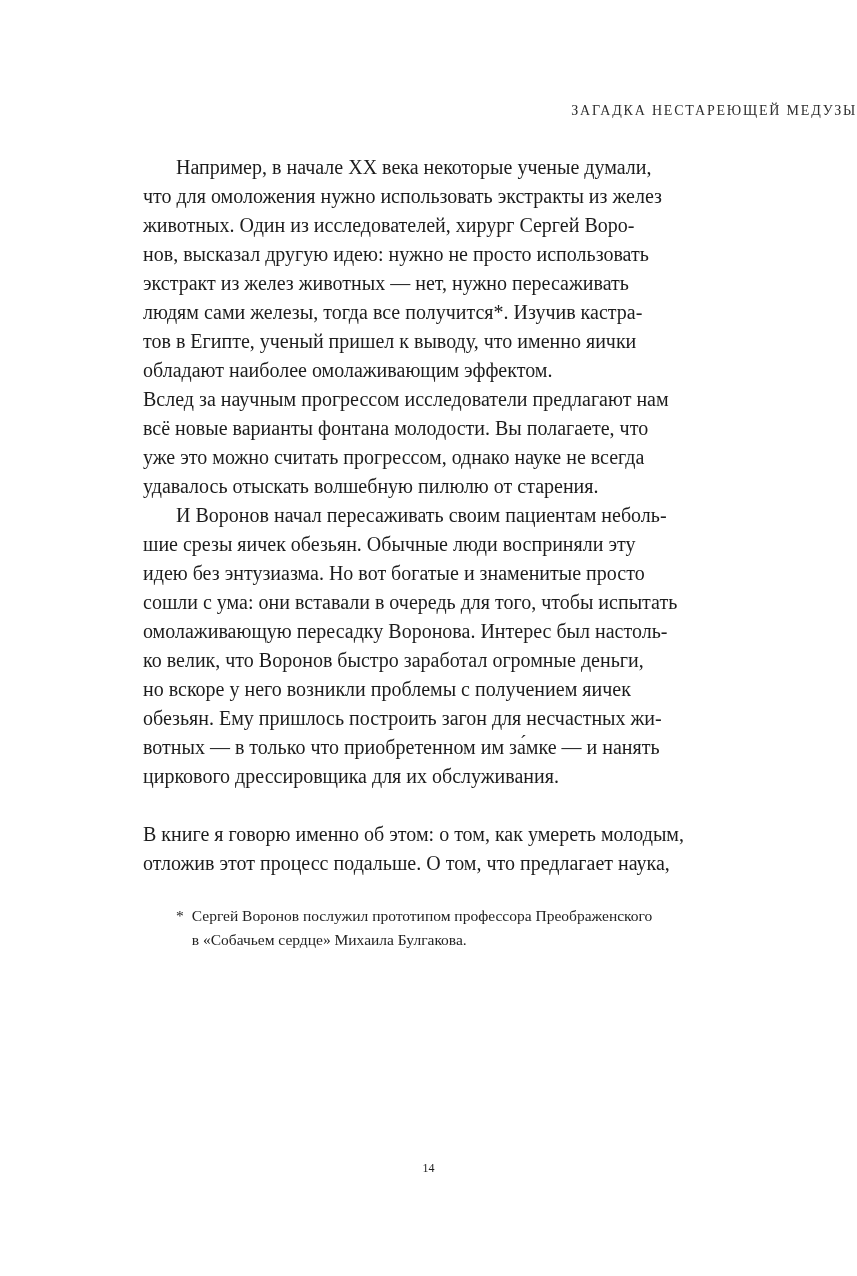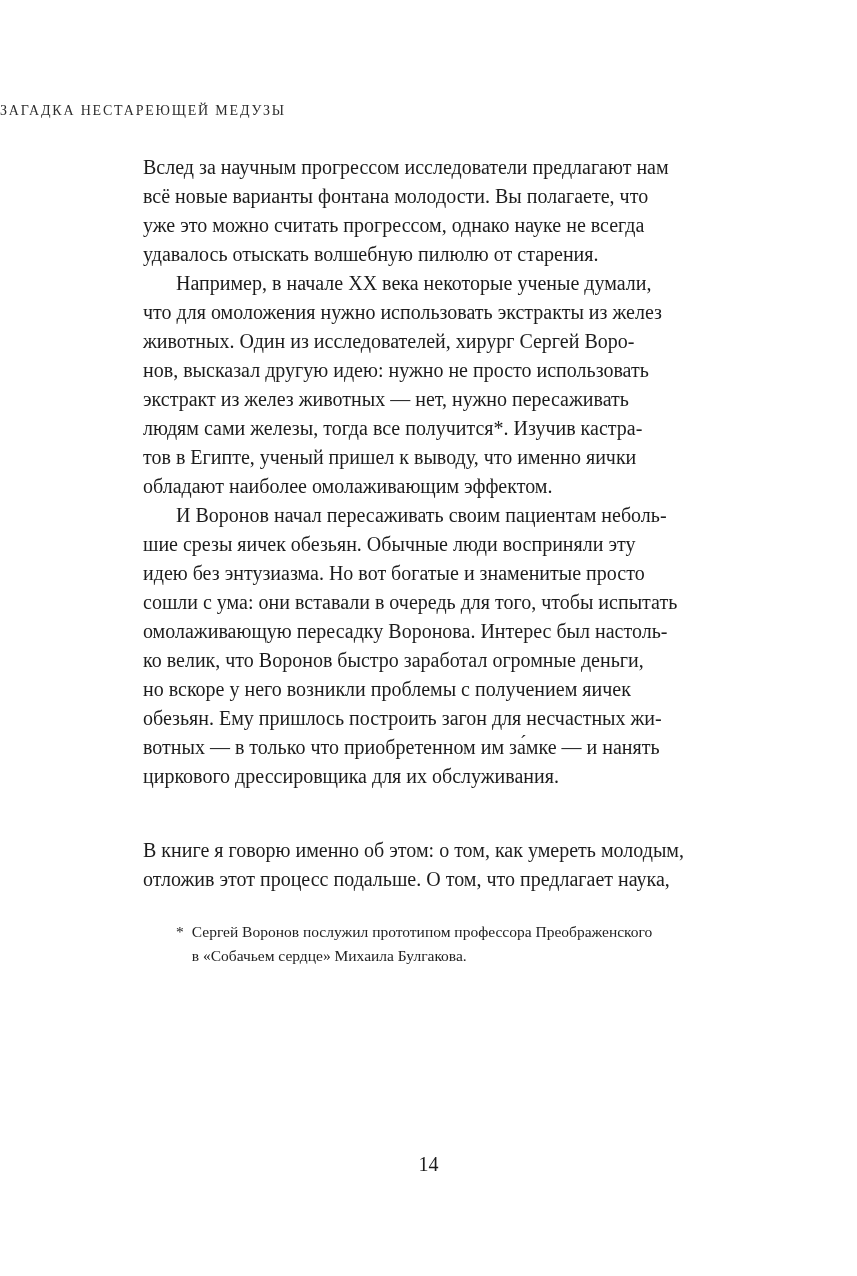--- a/index.html
+++ b/index.html
@@ -15,42 +15,42 @@
     background: #ffffff;
     font-family: "Liberation Serif", "DejaVu Serif", serif;
     color: #1c1c1c;
     overflow: hidden;
   }
   .running-header {
     position: absolute;
     top: 103px;
     left: 0;
     right: 0;
-    text-align: left;
+    text-align: right;
     font-size: 14px;
     letter-spacing: 1.8px;
     color: #2e2e2e;
   }
   .body-text {
     position: absolute;
     top: 153px;
     left: 143px;
     width: 604px;
     font-size: 20px;
     line-height: 29px;
   }
   .para {
     margin: 0;
     white-space: pre-line;
   }
   .para.indent {
     text-indent: 33px;
   }
   .para.gap {
-    margin-top: 45px;
+    margin-top: 29px;
   }
   .footnote {
     margin-top: 26px;
     padding-left: 33px;
     font-size: 15.5px;
     line-height: 24px;
     display: flex;
     align-items: flex-start;
     color: #222222;
   }
@@ -61,44 +61,44 @@
   .fn-text {
     white-space: pre-line;
     font-family: Liberation Serif, serif;
   }
   .page-number {
     position: absolute;
     bottom: 100px;
     left: 0;
     right: 0;
     text-align: center;
-    font-size: 20px;
+    font-size: 12px;
     color: #1c1c1c;
   }
 </style>
 </head>
 <body>
 
 <div class="page">
   <div class="running-header">ЗАГАДКА НЕСТАРЕЮЩЕЙ МЕДУЗЫ</div>
 
   <div class="body-text">
     <div id="paragraphs">
-        <p class="para">Вслед за научным прогрессом исследователи предлагают нам
-всё новые варианты фонтана молодости. Вы полагаете, что
-уже это можно считать прогрессом, однако науке не всегда
-удавалось отыскать волшебную пилюлю от старения.</p>
         <p class="para indent">Например, в начале XX века некоторые ученые думали,
 что для омоложения нужно использовать экстракты из желез
 животных. Один из исследователей, хирург Сергей Воро-
 нов, высказал другую идею: нужно не просто использовать
 экстракт из желез животных — нет, нужно пересаживать
 людям сами железы, тогда все получится*. Изучив кастра-
 тов в Египте, ученый пришел к выводу, что именно яички
 обладают наиболее омолаживающим эффектом.</p>
+        <p class="para">Вслед за научным прогрессом исследователи предлагают нам
+всё новые варианты фонтана молодости. Вы полагаете, что
+уже это можно считать прогрессом, однако науке не всегда
+удавалось отыскать волшебную пилюлю от старения.</p>
         <p class="para indent">И Воронов начал пересаживать своим пациентам неболь-
 шие срезы яичек обезьян. Обычные люди восприняли эту
 идею без энтузиазма. Но вот богатые и знаменитые просто
 сошли с ума: они вставали в очередь для того, чтобы испытать
 омолаживающую пересадку Воронова. Интерес был настоль-
 ко велик, что Воронов быстро заработал огромные деньги,
 но вскоре у него возникли проблемы с получением яичек
 обезьян. Ему пришлось построить загон для несчастных жи-
 вотных — в только что приобретенном им за́мке — и нанять
 циркового дрессировщика для их обслуживания.</p>

